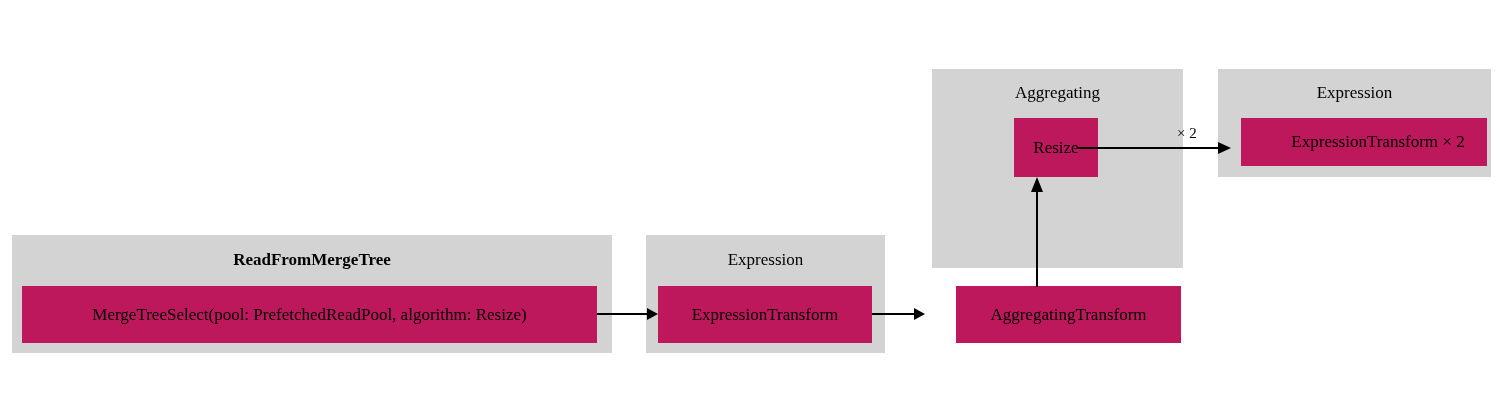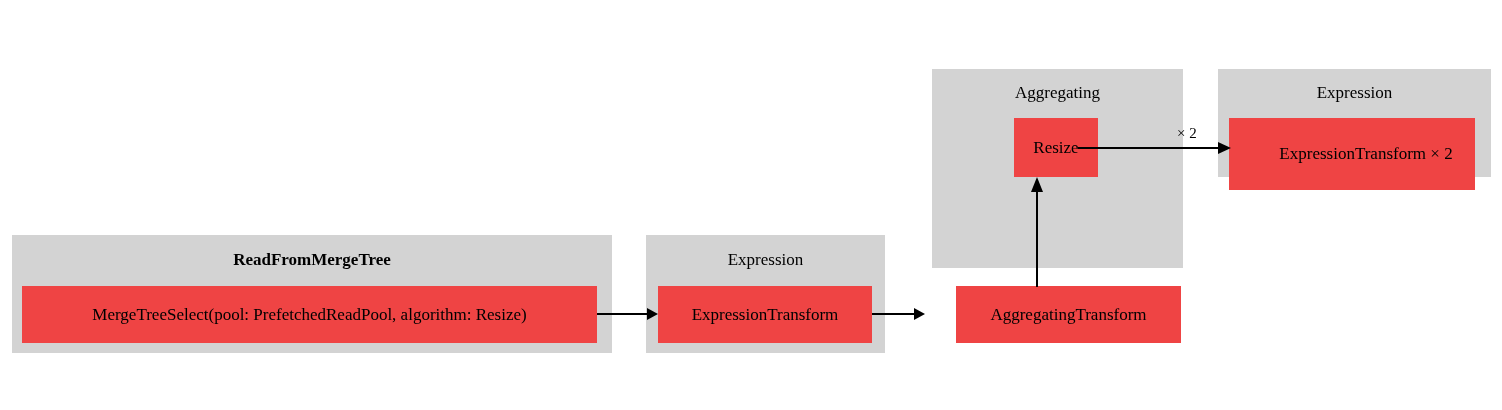--- a/index.html
+++ b/index.html
@@ -28,21 +28,21 @@
     left: 0;
     right: 0;
     text-align: center;
     font-size: 17px;
     line-height: 1;
     color: #000000;
     white-space: nowrap;
   }
   .node {
     position: absolute;
-    background: #ef4444;
+    background: #be185d;
     box-sizing: border-box;
     display: flex;
     align-items: center;
     justify-content: center;
     font-size: 17px;
     color: #000000;
     white-space: nowrap;
   }
   .edge {
     position: absolute;
@@ -75,21 +75,21 @@
   </div>
 
   <div class="cluster" style="left:912px; top:69px; width:251px; height:199px;margin-left:20px;">
     <div class="cluster-label" style="top:15px;">Aggregating</div>
     <div class="node" style="left:82px; top:49px; width:84px; height:59px;">Resize</div>
     <div class="node" style="left:24px; top:217px; width:225px; height:57px;">AggregatingTransform</div>
   </div>
 
   <div class="cluster" style="left:1218px; top:69px; width:273px; height:108px;">
     <div class="cluster-label" style="top:15px;">Expression</div>
-    <div class="node" style="left:11px; top:49px; width:246px; height:72px;padding-left:28px;">ExpressionTransform × 2</div>
+    <div class="node" style="left:23px; top:49px; width:246px; height:48px;padding-left:28px;">ExpressionTransform × 2</div>
   </div>
 
   <div class="edge" style="left:597px; top:304px; width:64px; height:20px;">
     <svg width="64" height="20" viewBox="0 0 64 20">
       <line x1="0" y1="10" x2="52" y2="10" stroke="#000000" stroke-width="2"></line>
       <polygon points="50,4 61,10 50,16" fill="#000000"></polygon>
     </svg>
   </div>
 
   <div class="edge" style="left:872px; top:304px; width:56px; height:20px;">

